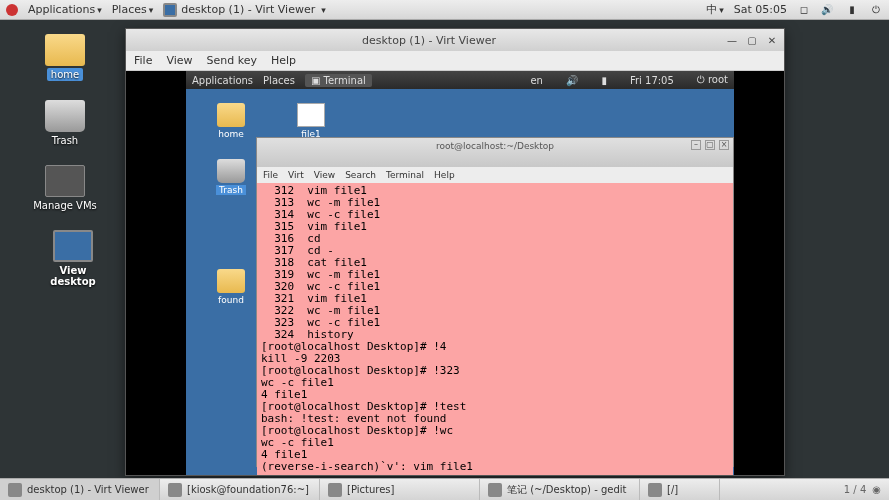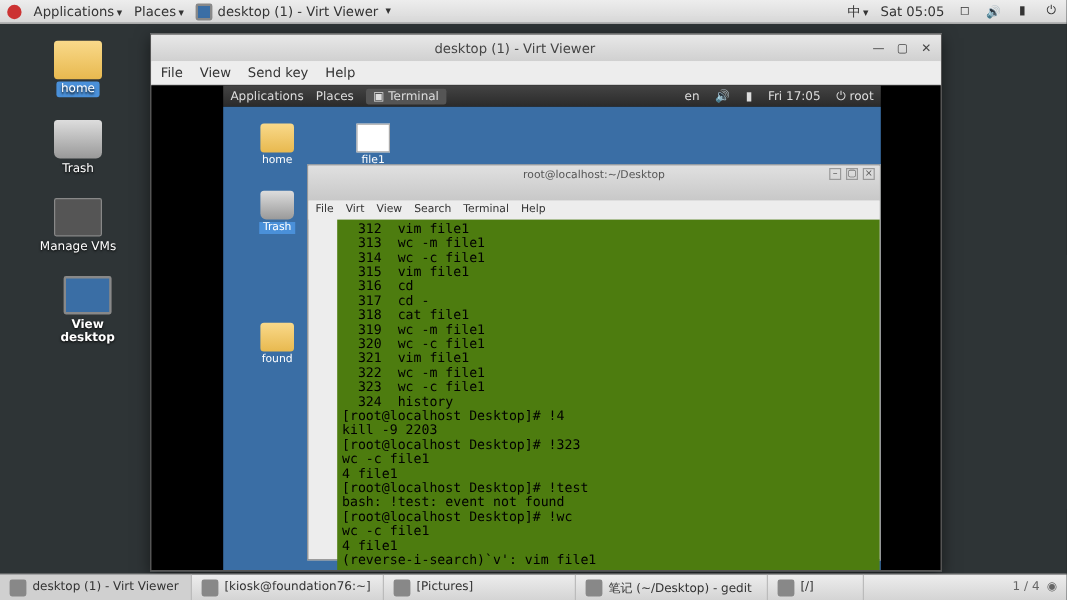--- a/index.html
+++ b/index.html
@@ -28,33 +28,33 @@
 .win { position: absolute; background: #ededed; border: 1px solid #555; box-shadow: 0 4px 12px rgba(0,0,0,.5); }
 .win-title { height: 22px; background: linear-gradient(#e8e8e8,#d0d0d0); display: flex; align-items: center; font-size: 11px; color: #444; padding: 0 6px; }
 .win-title .t { flex: 1; text-align: center; }
 .win-title .btns { display: flex; gap: 8px; }
 .win-title .wb { width: 12px; height: 12px; display: flex; align-items: center; justify-content: center; cursor: pointer; font-size: 10px; }
 .menubar { height: 20px; display: flex; align-items: center; gap: 14px; padding: 0 8px; font-size: 11px; color: #333; background: #ededed; border-bottom: 1px solid #ccc; }
 .vm-content { background: #000; position: relative; overflow: hidden; }
 
 
 .inner-panel { height: 18px; background: linear-gradient(#444,#2a2a2a); display: flex; align-items: center; font-size: 10px; color: #ddd; padding: 0 6px; gap: 10px; }
-.inner-panel .r { margin-left: auto; display: flex; gap: 13px; align-items: center; }
+.inner-panel .r { margin-left: auto; display: flex; gap: 23px; align-items: center; }
 .inner-desktop { background: #3a6ea5; position: relative; height: 100%; }
 .inner-icon { position: absolute; width: 50px; text-align: center; font-size: 9px; color: #fff; }
 .inner-icon .g { width: 28px; height: 24px; margin: 0 auto 2px; }
 .inner-icon.sel span { background: #4a90d9; padding: 0 3px; }
 
 
 .term-win { position: absolute; background: #ededed; border: 1px solid #888; }
 .term-win .tt { height: 29px; background: linear-gradient(#e0e0e0,#c8c8c8); font-size: 9px; text-align: center; line-height: 16px; color: #555; position: relative; }
 .term-win .tt .tb { position: absolute; right: 4px; top: 2px; display: flex; gap: 4px; }
 .term-win .tt .tb span { width: 10px; height: 10px; border: 1px solid #999; font-size: 8px; line-height: 8px; }
 .term-menu { height: 16px; display: flex; gap: 10px; padding: 0 6px; font-size: 9px; align-items: center; color: #333; background: #ededed; }
-.term-body { background: #4d7c0f; color: #000; font-family: "DejaVu Sans Mono", monospace; font-size: 11px; line-height: 12px; padding: 2px 4px; white-space: pre; overflow: hidden; margin-left: 24px; }
+.term-body { background: #fca5a5; color: #000; font-family: "DejaVu Sans Mono", monospace; font-size: 11px; line-height: 12px; padding: 2px 4px; white-space: pre; overflow: hidden; }
 
 
 .taskbar { position: absolute; bottom: 0; left: 0; right: 0; height: 22px; background: linear-gradient(#ededed,#d4d4d4); border-top: 1px solid #aaa; display: flex; align-items: center; font-size: 10px; }
 .task { display: flex; align-items: center; gap: 5px; padding: 0 8px; height: 100%; border-right: 1px solid #bbb; min-width: 160px; color: #333; }
 .task .ti { width: 14px; height: 14px; background: #888; border-radius: 2px; }
 .task.active { background: #d0d0d0; }
 .tray { margin-left: auto; display: flex; align-items: center; gap: 6px; padding: 0 8px; color: #666; }
 </style>
 </head>
 <body>

